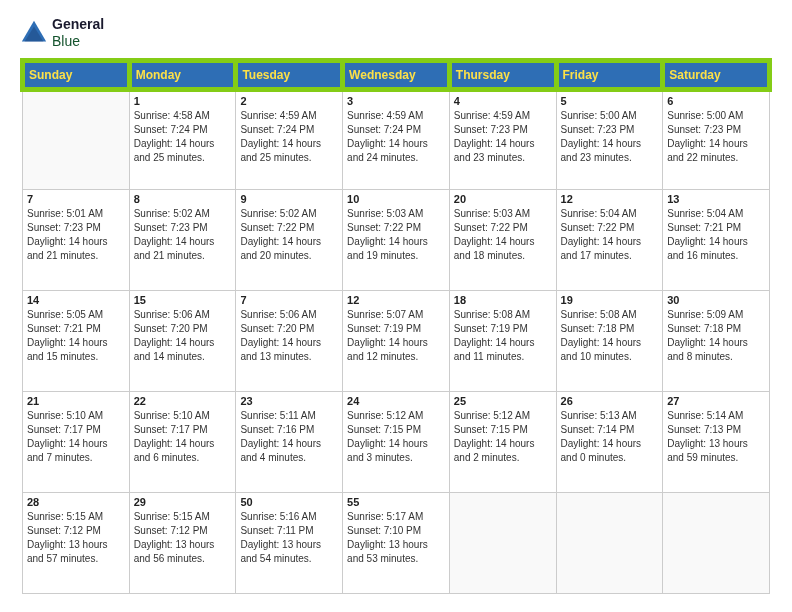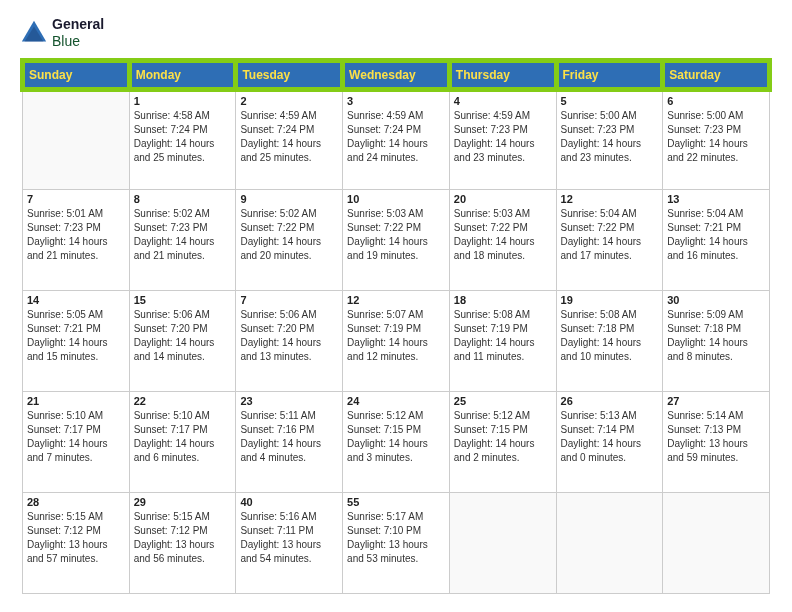--- a/index.html
+++ b/index.html
@@ -238,21 +238,21 @@
         <tr>
           <td>
             <div class="day-number">28</div>
             <div class="day-info">Sunrise: 5:15 AM<br>Sunset: 7:12 PM<br>Daylight: 13 hours and 57 minutes.</div>
           </td>
           <td>
             <div class="day-number">29</div>
             <div class="day-info">Sunrise: 5:15 AM<br>Sunset: 7:12 PM<br>Daylight: 13 hours and 56 minutes.</div>
           </td>
           <td>
-            <div class="day-number">40</div>
+            <div class="day-number">50</div>
             <div class="day-info">Sunrise: 5:16 AM<br>Sunset: 7:11 PM<br>Daylight: 13 hours and 54 minutes.</div>
           </td>
           <td>
             <div class="day-number">55</div>
             <div class="day-info">Sunrise: 5:17 AM<br>Sunset: 7:10 PM<br>Daylight: 13 hours and 53 minutes.</div>
           </td>
           <td class="empty"></td>
           <td class="empty"></td>
           <td class="empty"></td>
         </tr>

